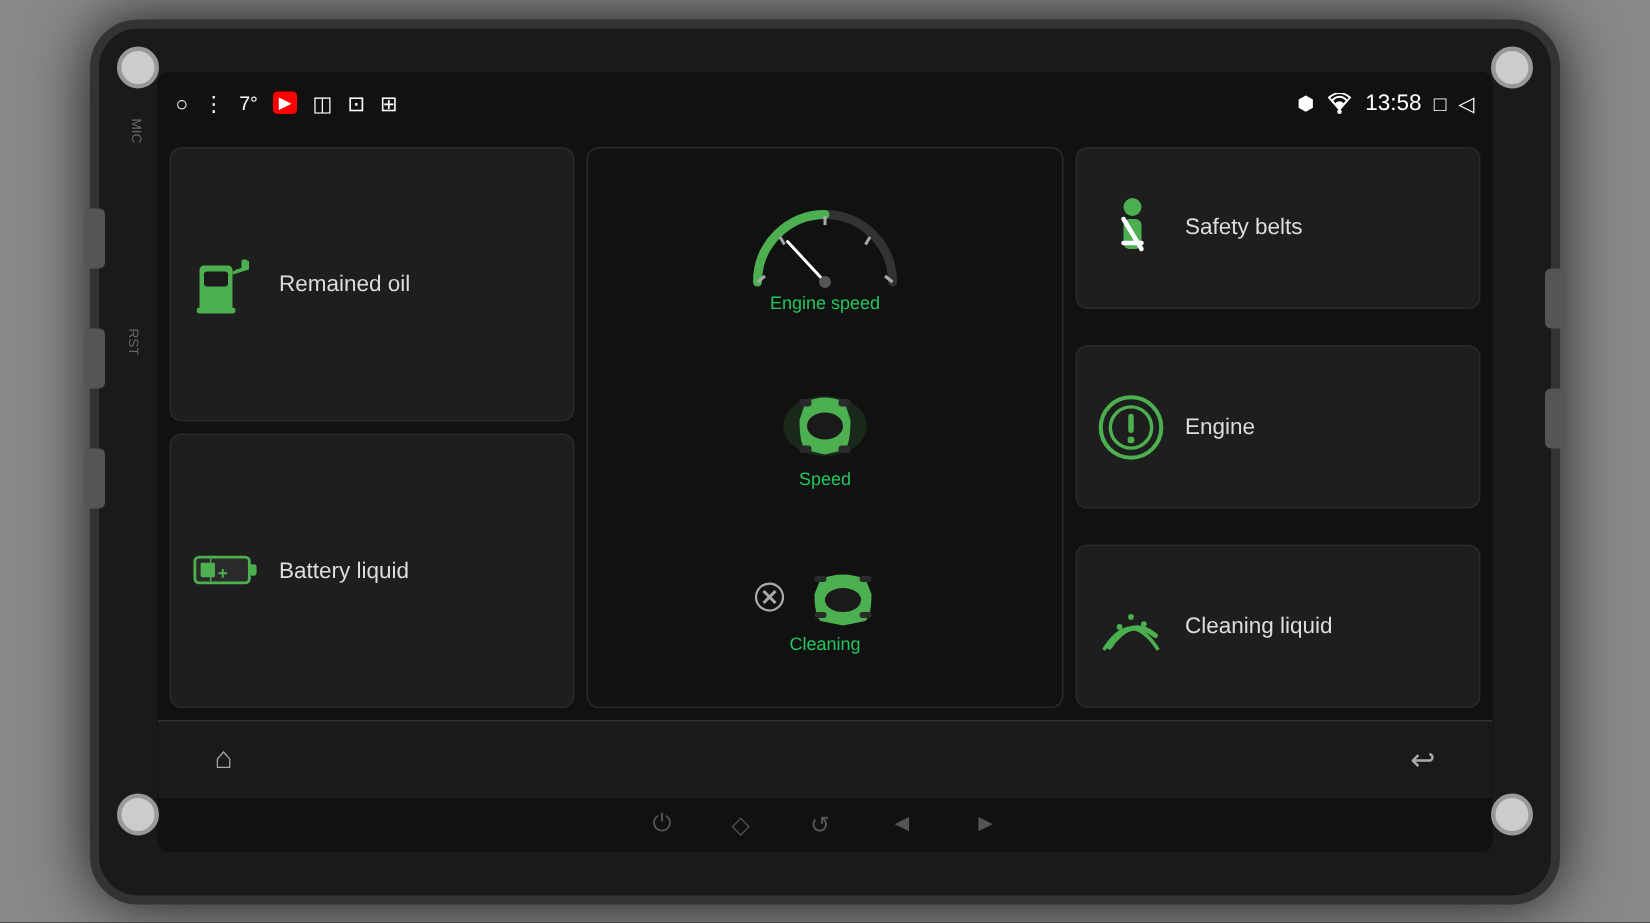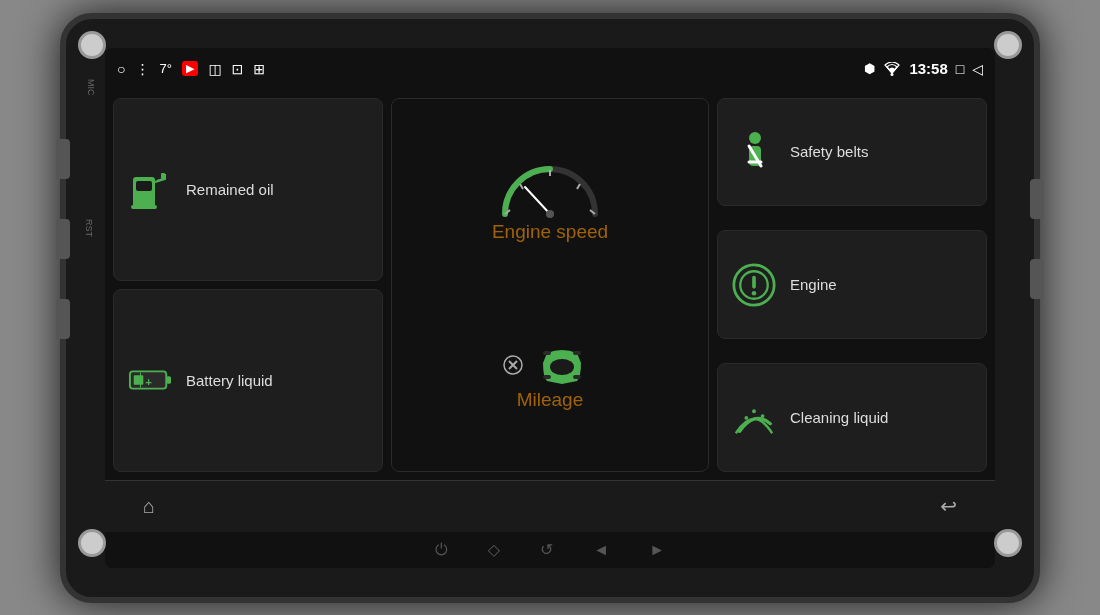--- a/index.html
+++ b/index.html
@@ -105,21 +105,21 @@
       align-items: center;
       gap: 8px;
     }
     .status-icon {
       color: #fff;
       font-size: 14px;
     }
     .status-time {
       color: #fff;
       font-size: 15px;
-      font-weight: bold;
+      font-weight: normal;
     }
     .status-temp {
       color: #fff;
       font-size: 13px;
     }
 
     
     .main-content {
       flex: 1;
       display: flex;
@@ -196,22 +196,22 @@
     }
 
     .gauge-section {
       display: flex;
       flex-direction: column;
       align-items: center;
       gap: 2px;
     }
 
     .gauge-label {
-      color: #a16207;
-      font-size: 19px;
+      color: #22c55e;
+      font-size: 12px;
       text-align: center;
     }
 
     
     .bottom-bar {
       height: 52px;
       background: #1a1a1a;
       border-top: 1px solid #333;
       display: flex;
       align-items: center;
@@ -345,39 +345,52 @@
               <line x1="55" y1="11" x2="55" y2="17" stroke="#aaa" stroke-width="2"></line>
               <line x1="85" y1="25" x2="82" y2="30" stroke="#aaa" stroke-width="2"></line>
               <line x1="100" y1="55" x2="95" y2="51" stroke="#aaa" stroke-width="2"></line>
 
               <line x1="55" y1="55" x2="30" y2="28" stroke="#fff" stroke-width="2" stroke-linecap="round"></line>
               <circle cx="55" cy="55" r="4" fill="#555"></circle>
             </svg>
             <span class="gauge-label">Engine speed</span>
           </div>
 
+          <div class="gauge-section">
+
+            <svg width="70" height="52" viewBox="0 0 70 52">
+              <ellipse cx="35" cy="26" rx="28" ry="20" fill="#4caf50" opacity="0.15"></ellipse>
+              <path d="M22 10 Q35 4 48 10 L52 22 Q52 38 48 42 L35 45 L22 42 Q18 38 18 22 Z" fill="#4caf50"></path>
+              <ellipse cx="35" cy="26" rx="12" ry="9" fill="#1a1a1a"></ellipse>
+              <rect x="18" y="8" width="8" height="5" rx="2" fill="#2a2a2a"></rect>
+              <rect x="44" y="8" width="8" height="5" rx="2" fill="#2a2a2a"></rect>
+              <rect x="18" y="39" width="8" height="5" rx="2" fill="#2a2a2a"></rect>
+              <rect x="44" y="39" width="8" height="5" rx="2" fill="#2a2a2a"></rect>
+            </svg>
+            <span class="gauge-label">Speed</span>
+          </div>
 
           <div class="gauge-section">
 
             <div style="display:flex; align-items:center; gap:4px;">
               <svg width="20" height="20" viewBox="0 0 20 20">
                 <circle cx="10" cy="10" r="9" fill="none" stroke="#aaa" stroke-width="1.5"></circle>
                 <line x1="6" y1="6" x2="14" y2="14" stroke="#aaa" stroke-width="2"></line>
                 <line x1="14" y1="6" x2="6" y2="14" stroke="#aaa" stroke-width="2"></line>
               </svg>
               <svg width="70" height="44" viewBox="0 0 70 44">
                 <path d="M20 10 Q35 4 50 10 L54 20 Q54 34 50 38 L35 41 L20 38 Q16 34 16 20 Z" fill="#4caf50"></path>
                 <ellipse cx="35" cy="24" rx="12" ry="8" fill="#1a1a1a"></ellipse>
                 <rect x="16" y="8" width="8" height="4" rx="2" fill="#2a2a2a"></rect>
                 <rect x="46" y="8" width="8" height="4" rx="2" fill="#2a2a2a"></rect>
                 <rect x="16" y="32" width="8" height="4" rx="2" fill="#2a2a2a"></rect>
                 <rect x="46" y="32" width="8" height="4" rx="2" fill="#2a2a2a"></rect>
               </svg>
             </div>
-            <span class="gauge-label">Mileage</span>
+            <span class="gauge-label">Cleaning</span>
           </div>
 
         </div>
       </div>
 
       <div class="right-col">
 
         <div class="tile">
           <div class="tile-icon">
             <svg width="38" height="44" viewBox="0 0 38 44" fill="none">

